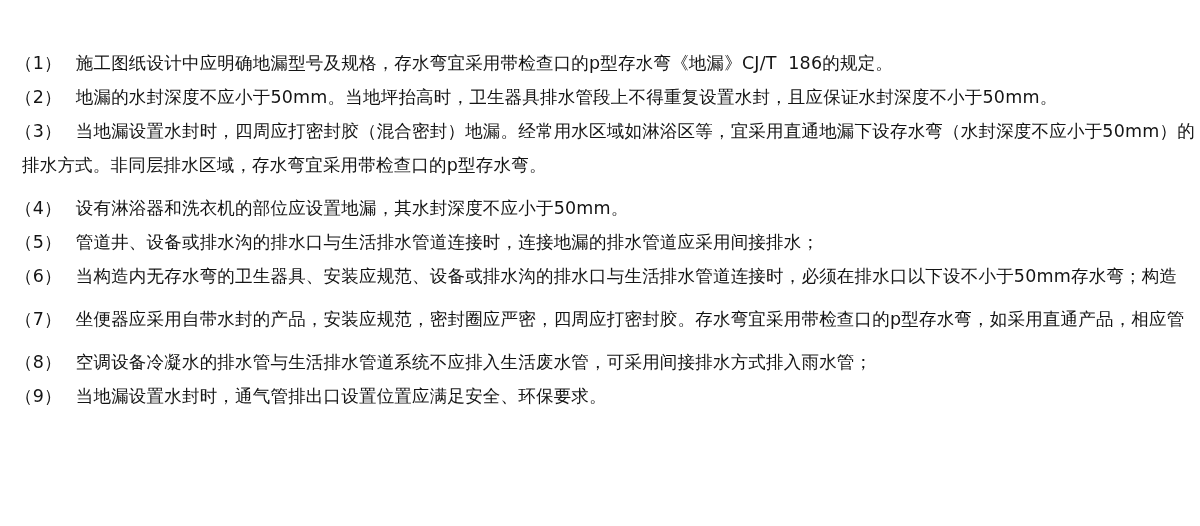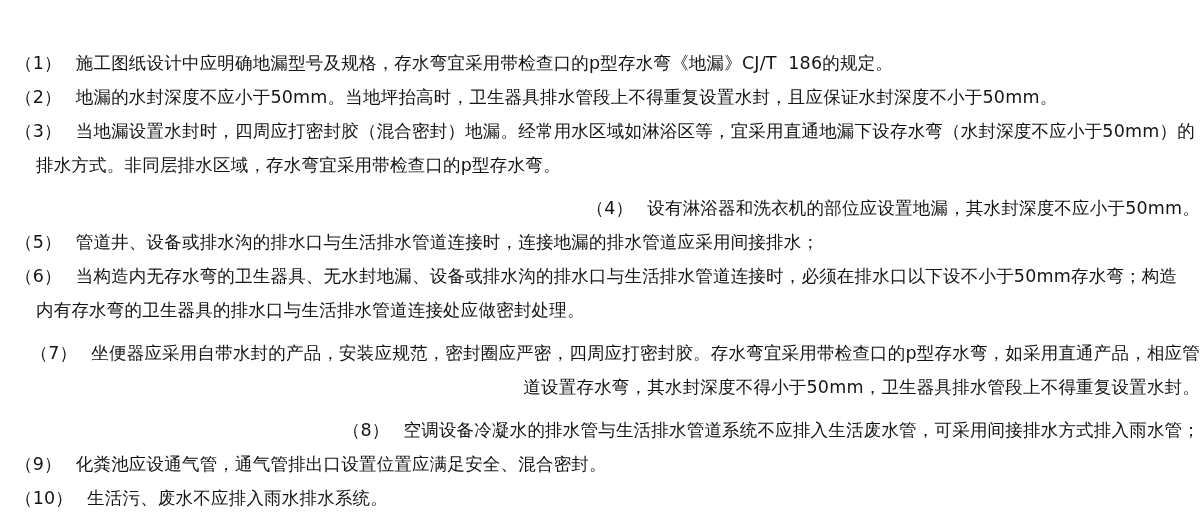--- a/index.html
+++ b/index.html
@@ -26,30 +26,28 @@
   }
   .heading {
     padding-left: 15px;
     margin-bottom: 5px;
     font-size: 19px;
   }
   .item .first {
     padding-left: 15px;
   }
   .item .cont {
-    padding-left: 5px;
-    margin-left: 31px;
+    padding-left: 22px;
   }
   .item .num {
     display: inline-block;
     margin-right: 14px;
   }
   .item.gap {
     margin-top: 9px;
-    text-align: right;
   }
 </style>
 </head>
 <body>
 
 <div class="doc">
 
   <div class="line heading">
     
   </div>
@@ -69,34 +67,29 @@
 
   <div class="item gap">
     <div class="line first"><span class="num">（4）</span><span>设有淋浴器和洗衣机的部位应设置地漏，其水封深度不应小于50mm。</span></div>
   </div>
 
   <div class="item">
     <div class="line first"><span class="num">（5）</span><span>管道井、设备或排水沟的排水口与生活排水管道连接时，连接地漏的排水管道应采用间接排水；</span></div>
   </div>
 
   <div class="item">
-    <div class="line first"><span class="num">（6）</span><span>当构造内无存水弯的卫生器具、无水封地漏、设备或排水沟的排水口与生活排水管道连接时，必须在排水口以下设不小于50mm存水弯；构造</span></div>
-    <div class="line cont">内有存水弯的卫生器具的排水口与生活排水管道连接处应做密封处理。</div>
+    <div class="line first"><span class="num">（6）</span><span>当构造内无存水弯的卫生器具、安装应规范、设备或排水沟的排水口与生活排水管道连接时，必须在排水口以下设不小于50mm存水弯；构造</span></div>
   </div>
 
   <div class="item gap">
     <div class="line first"><span class="num">（7）</span><span>坐便器应采用自带水封的产品，安装应规范，密封圈应严密，四周应打密封胶。存水弯宜采用带检查口的p型存水弯，如采用直通产品，相应管</span></div>
-    <div class="line cont">道设置存水弯，其水封深度不得小于50mm，卫生器具排水管段上不得重复设置水封。</div>
   </div>
 
   <div class="item gap">
     <div class="line first"><span class="num">（8）</span><span>空调设备冷凝水的排水管与生活排水管道系统不应排入生活废水管，可采用间接排水方式排入雨水管；</span></div>
   </div>
 
   <div class="item">
-    <div class="line first"><span class="num">（9）</span><span>化粪池应设通气管，通气管排出口设置位置应满足安全、混合密封。</span></div>
+    <div class="line first"><span class="num">（9）</span><span>当地漏设置水封时，通气管排出口设置位置应满足安全、环保要求。</span></div>
   </div>
 
-  <div class="item">
-    <div class="line first"><span class="num">（10）</span><span>生活污、废水不应排入雨水排水系统。</span></div>
-  </div>
 
 </div>
 
 </body></html>

